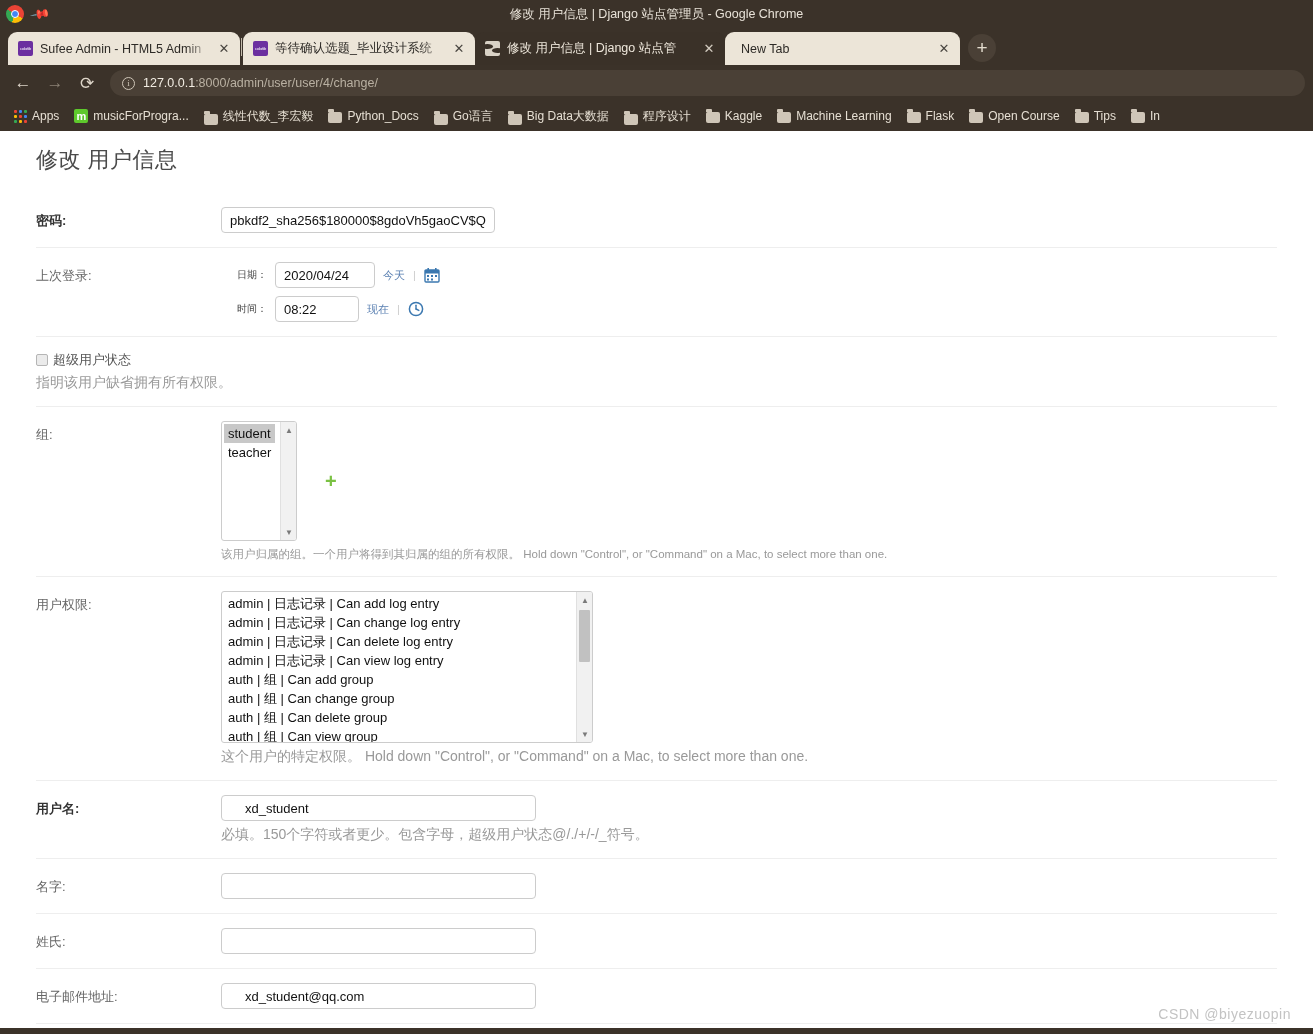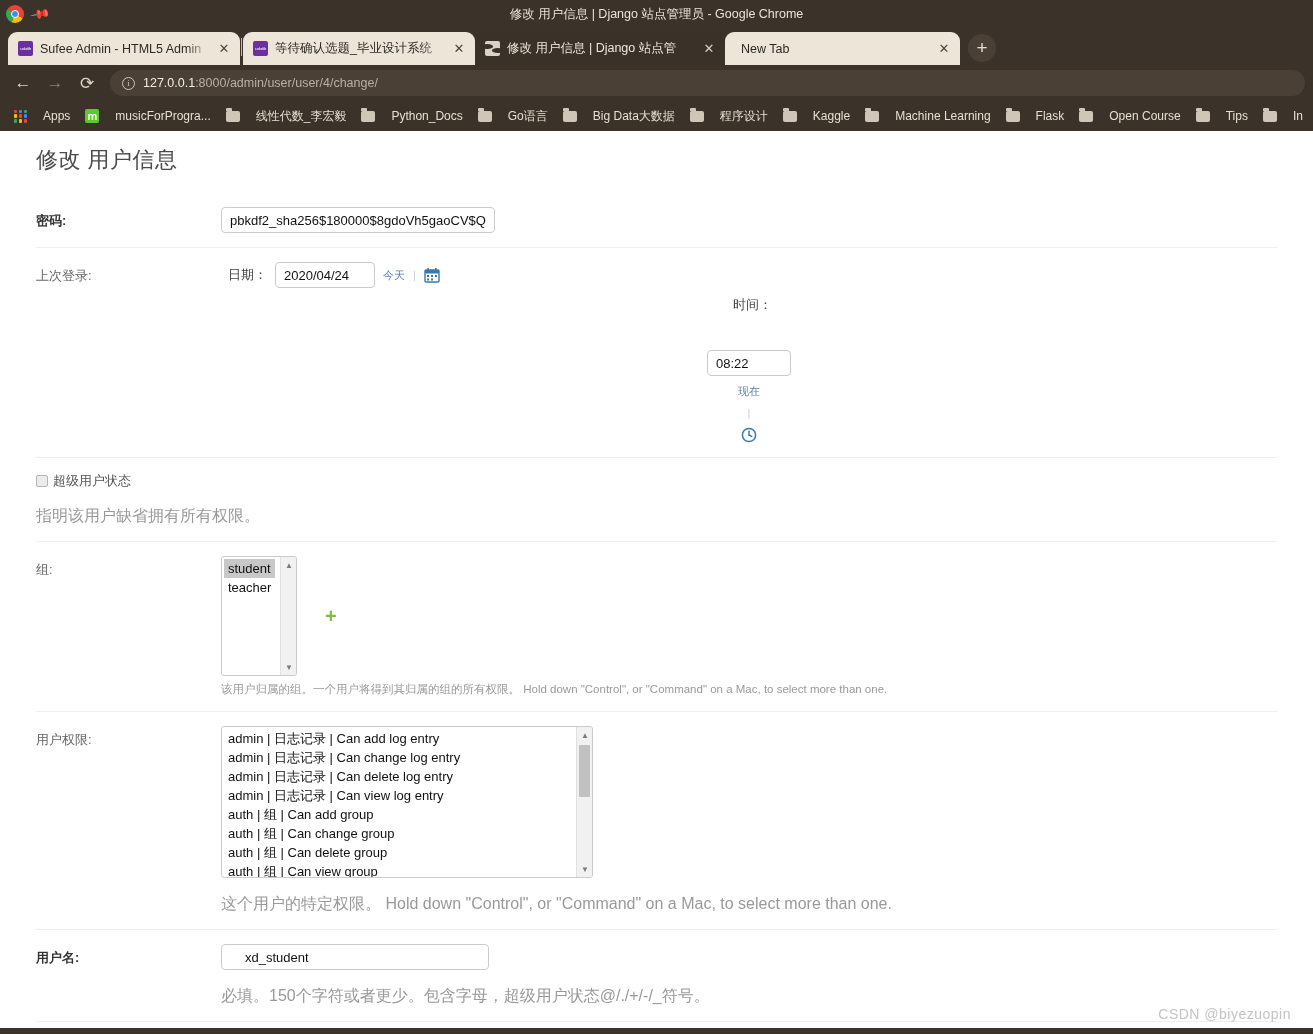--- a/index.html
+++ b/index.html
@@ -89,21 +89,21 @@
   .info-icon {
     width:13px;height:13px;border-radius:50%;border:1.3px solid #cfc6b8;color:#cfc6b8;
     font-size:9px;display:flex;align-items:center;justify-content:center;flex:0 0 13px;
     font-family:"Liberation Serif",serif;
   }
   .url-text { font-size:12.5px; color:#efe9de; white-space:nowrap; }
   .url-host { color:#f2ece2; }
   .url-rest { color:#b9b0a2; }
 
   .bookmarks { height:30px; display:flex; align-items:center; gap:3px; padding:0 8px; background:#3b3229; overflow:hidden; }
-  .bm { display:flex; align-items:center; gap:16px; padding:3px 6px; border-radius:4px;
+  .bm { display:flex; align-items:flex-end; gap:5px; padding:3px 6px; border-radius:4px;
         font-size:12px; color:#e6dfd3; white-space:nowrap; flex:0 0 auto; }
   .apps-grid { width:13px;height:13px;display:grid;grid-template-columns:repeat(3,1fr);gap:1.5px;flex:0 0 13px; }
   .apps-grid i { display:block; border-radius:1px; }
   .folder-ico {
     width:14px;height:11px;background:#cfc6b8;border-radius:1.5px 2px 2px 2px;position:relative;flex:0 0 14px;
   }
   .folder-ico::before {
     content:"";position:absolute;top:-3px;left:0;width:6px;height:3px;background:#cfc6b8;border-radius:1px 1px 0 0;
   }
   .music-ico { width:14px;height:14px;background:#5ec92c;border-radius:2px;position:relative;flex:0 0 14px; }
@@ -130,37 +130,37 @@
   }
   .flabel.bold { font-weight:bold; color:#333; }
   .ffield { flex:1 1 auto; }
 
   .textinput {
     height:26px; border:1px solid #ccc; border-radius:4px; background:#fff;
     font-size:13px; color:#111; padding:0 8px; line-height:24px;
     font-family:"Liberation Sans",sans-serif;
   }
   .w-pass { width:274px; }
-  .w-std  { width:268px;padding-left:23px; }
+  .w-std  { width:315px;padding-left:23px; }
   .w-date { width:100px; }
   .w-time { width:84px; }
 
   .dtrow { display:flex; align-items:center; gap:8px; margin-bottom:8px; }
-  .dtrow:last-child { margin-bottom:0;flex-direction:column; }
-  .dtlabel { font-size:13px; color:#444; width:46px; text-align:right; flex:0 0 46px; }
+  .dtrow:last-child { margin-bottom:0; }
+  .dtlabel { font-size:10px; color:#444; width:46px; text-align:right; flex:0 0 46px; }
   .todaylink { font-size:11px; color:#5b80b2; }
   .pipe { color:#ccc; font-size:11px; }
   .cal-ico, .clock-ico { width:16px;height:16px;display:inline-block; }
 
   .checkline { display:flex; align-items:center; gap:5px; }
   .cbox {
     width:12px;height:12px;border:1px solid #b5b5b5;background:#ebebeb;border-radius:2px;flex:0 0 12px;
   }
   .cblabel { font-size:13px; color:#555; }
-  .helptext { font-size:16px; color:#999; margin-top:16px; }
+  .helptext { font-size:14px; color:#999; margin-top:5px; }
 
   .selectwrap { display:flex; align-items:center; gap:0; }
   .multisel {
     border:1px solid #ccc; border-radius:3px; background:#fff;
     position:relative; overflow:hidden;
   }
   .sel-groups { width:76px; height:120px; }
   .sel-perms  { width:372px; height:152px; }
   .opt {
     font-size:13px; color:#111; padding:1px 4px; line-height:17px; white-space:nowrap;

